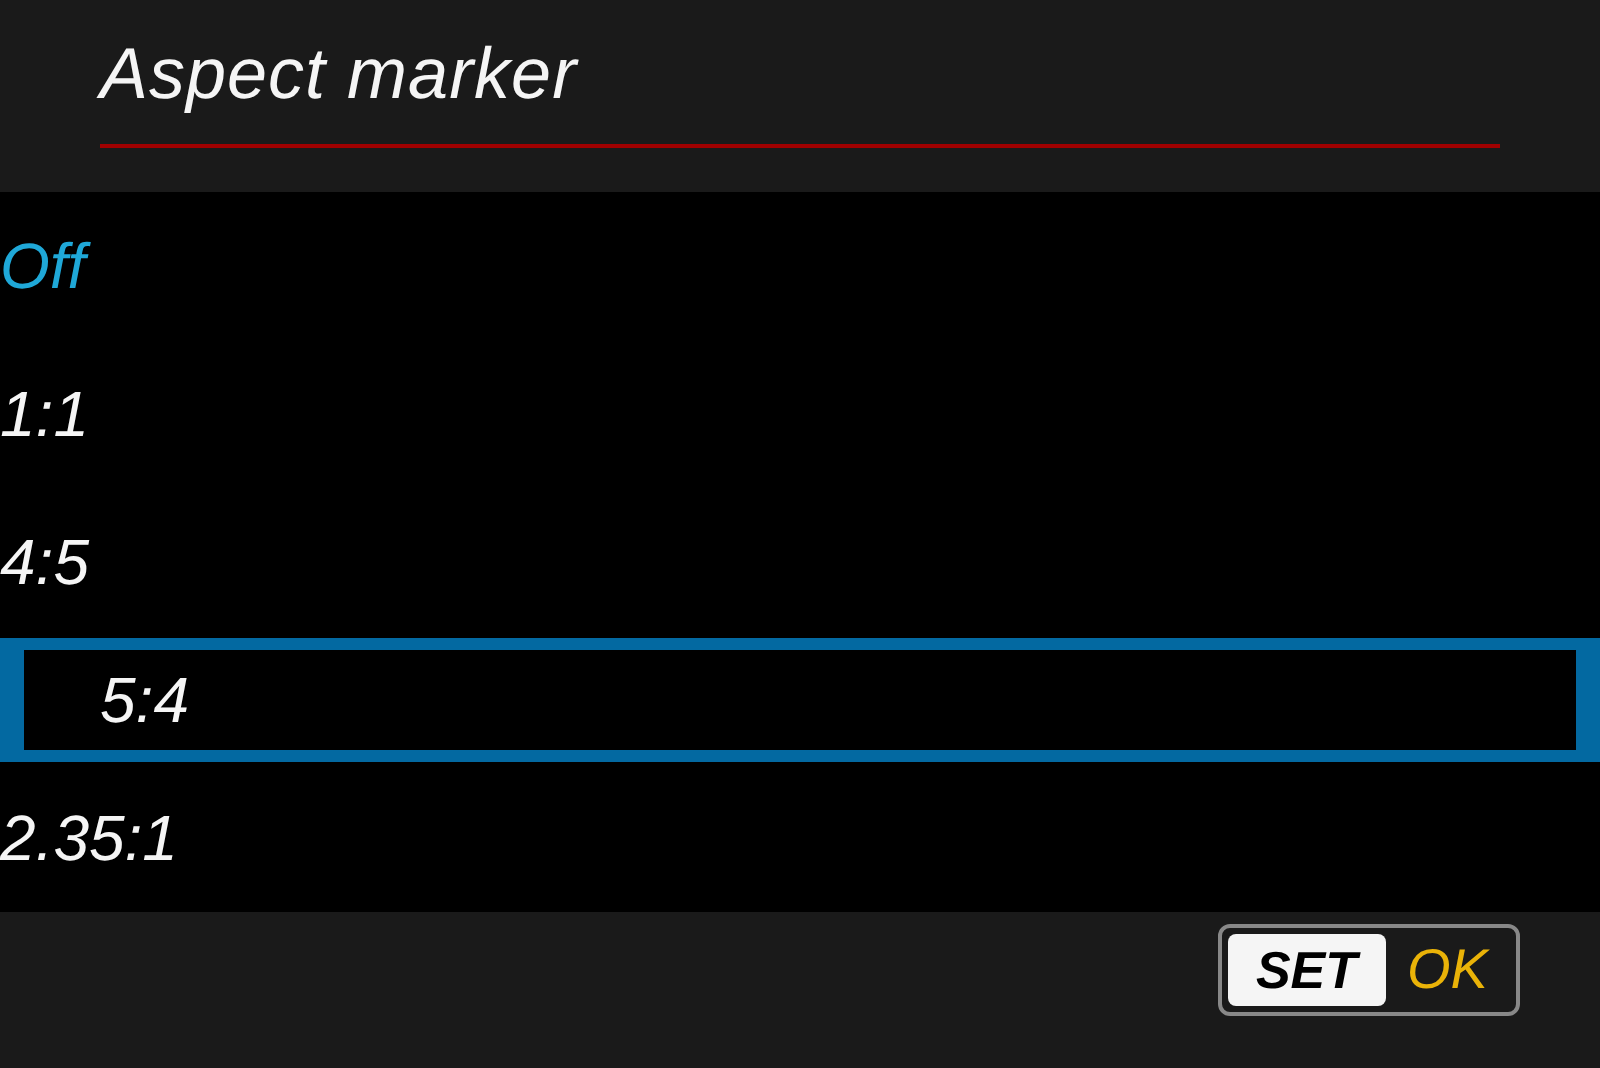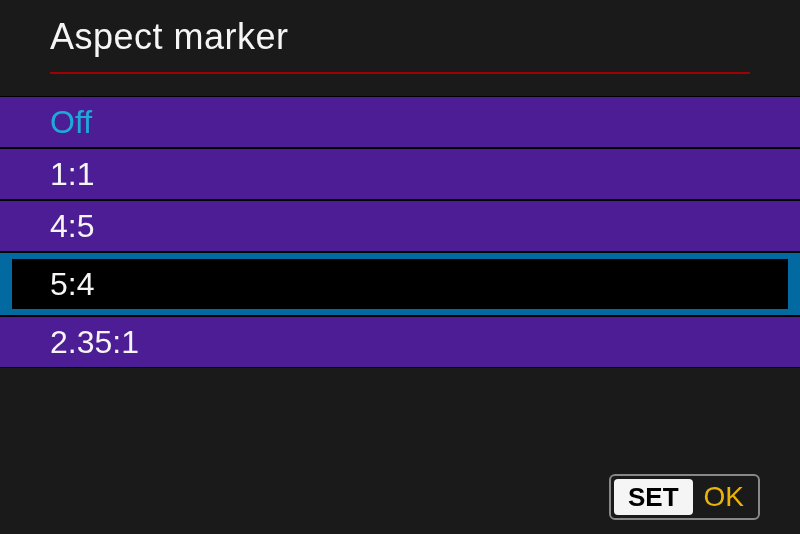--- a/index.html
+++ b/index.html
@@ -1,18 +1,19 @@
 <!DOCTYPE html>
 <html><head>
   <meta charset="utf-8">
   <style>
     * {
       margin: 0;
       padding: 0;
       box-sizing: border-box;
+      font-style: italic;
     }
     body {
       width: 800px;
       height: 534px;
       background: #000;
       font-family: Arial, Helvetica, sans-serif;
       overflow: hidden;
       position: relative;
     }
     .screen {
@@ -33,27 +34,26 @@
     }
     .header-underline {
       height: 2px;
       background: #a00000;
       margin: 4px 50px 0 50px;
     }
     .options-list {
       margin-top: 22px;
     }
     .option-item {
-      height: 52px;
+      height: 74px;
       border-top: 1px solid #000;
       border-bottom: 1px solid #000;
       display: flex;
       align-items: center;
-      padding-left: 50px;
-      background: #4c1d95;
+      background: #000000;
     }
     .option-label {
       color: #f5f5f5;
       font-size: 32px;
       font-weight: 400;
     }
     .option-label.active {
       color: #1fa8d8;
     }
     .option-item.highlighted {
@@ -64,21 +64,21 @@
     .option-item.highlighted .inner {
       background: #000;
       width: 100%;
       height: 100%;
       display: flex;
       align-items: center;
       padding-left: 38px;
     }
     .footer {
       position: absolute;
-      bottom: 14px;
+      bottom: 26px;
       right: 40px;
       margin-top: 20px;
     }
     .set-ok-button {
       border: 2px solid #888;
       border-radius: 6px;
       background: #1a1a1a;
       display: inline-flex;
       align-items: stretch;
       height: 46px;

